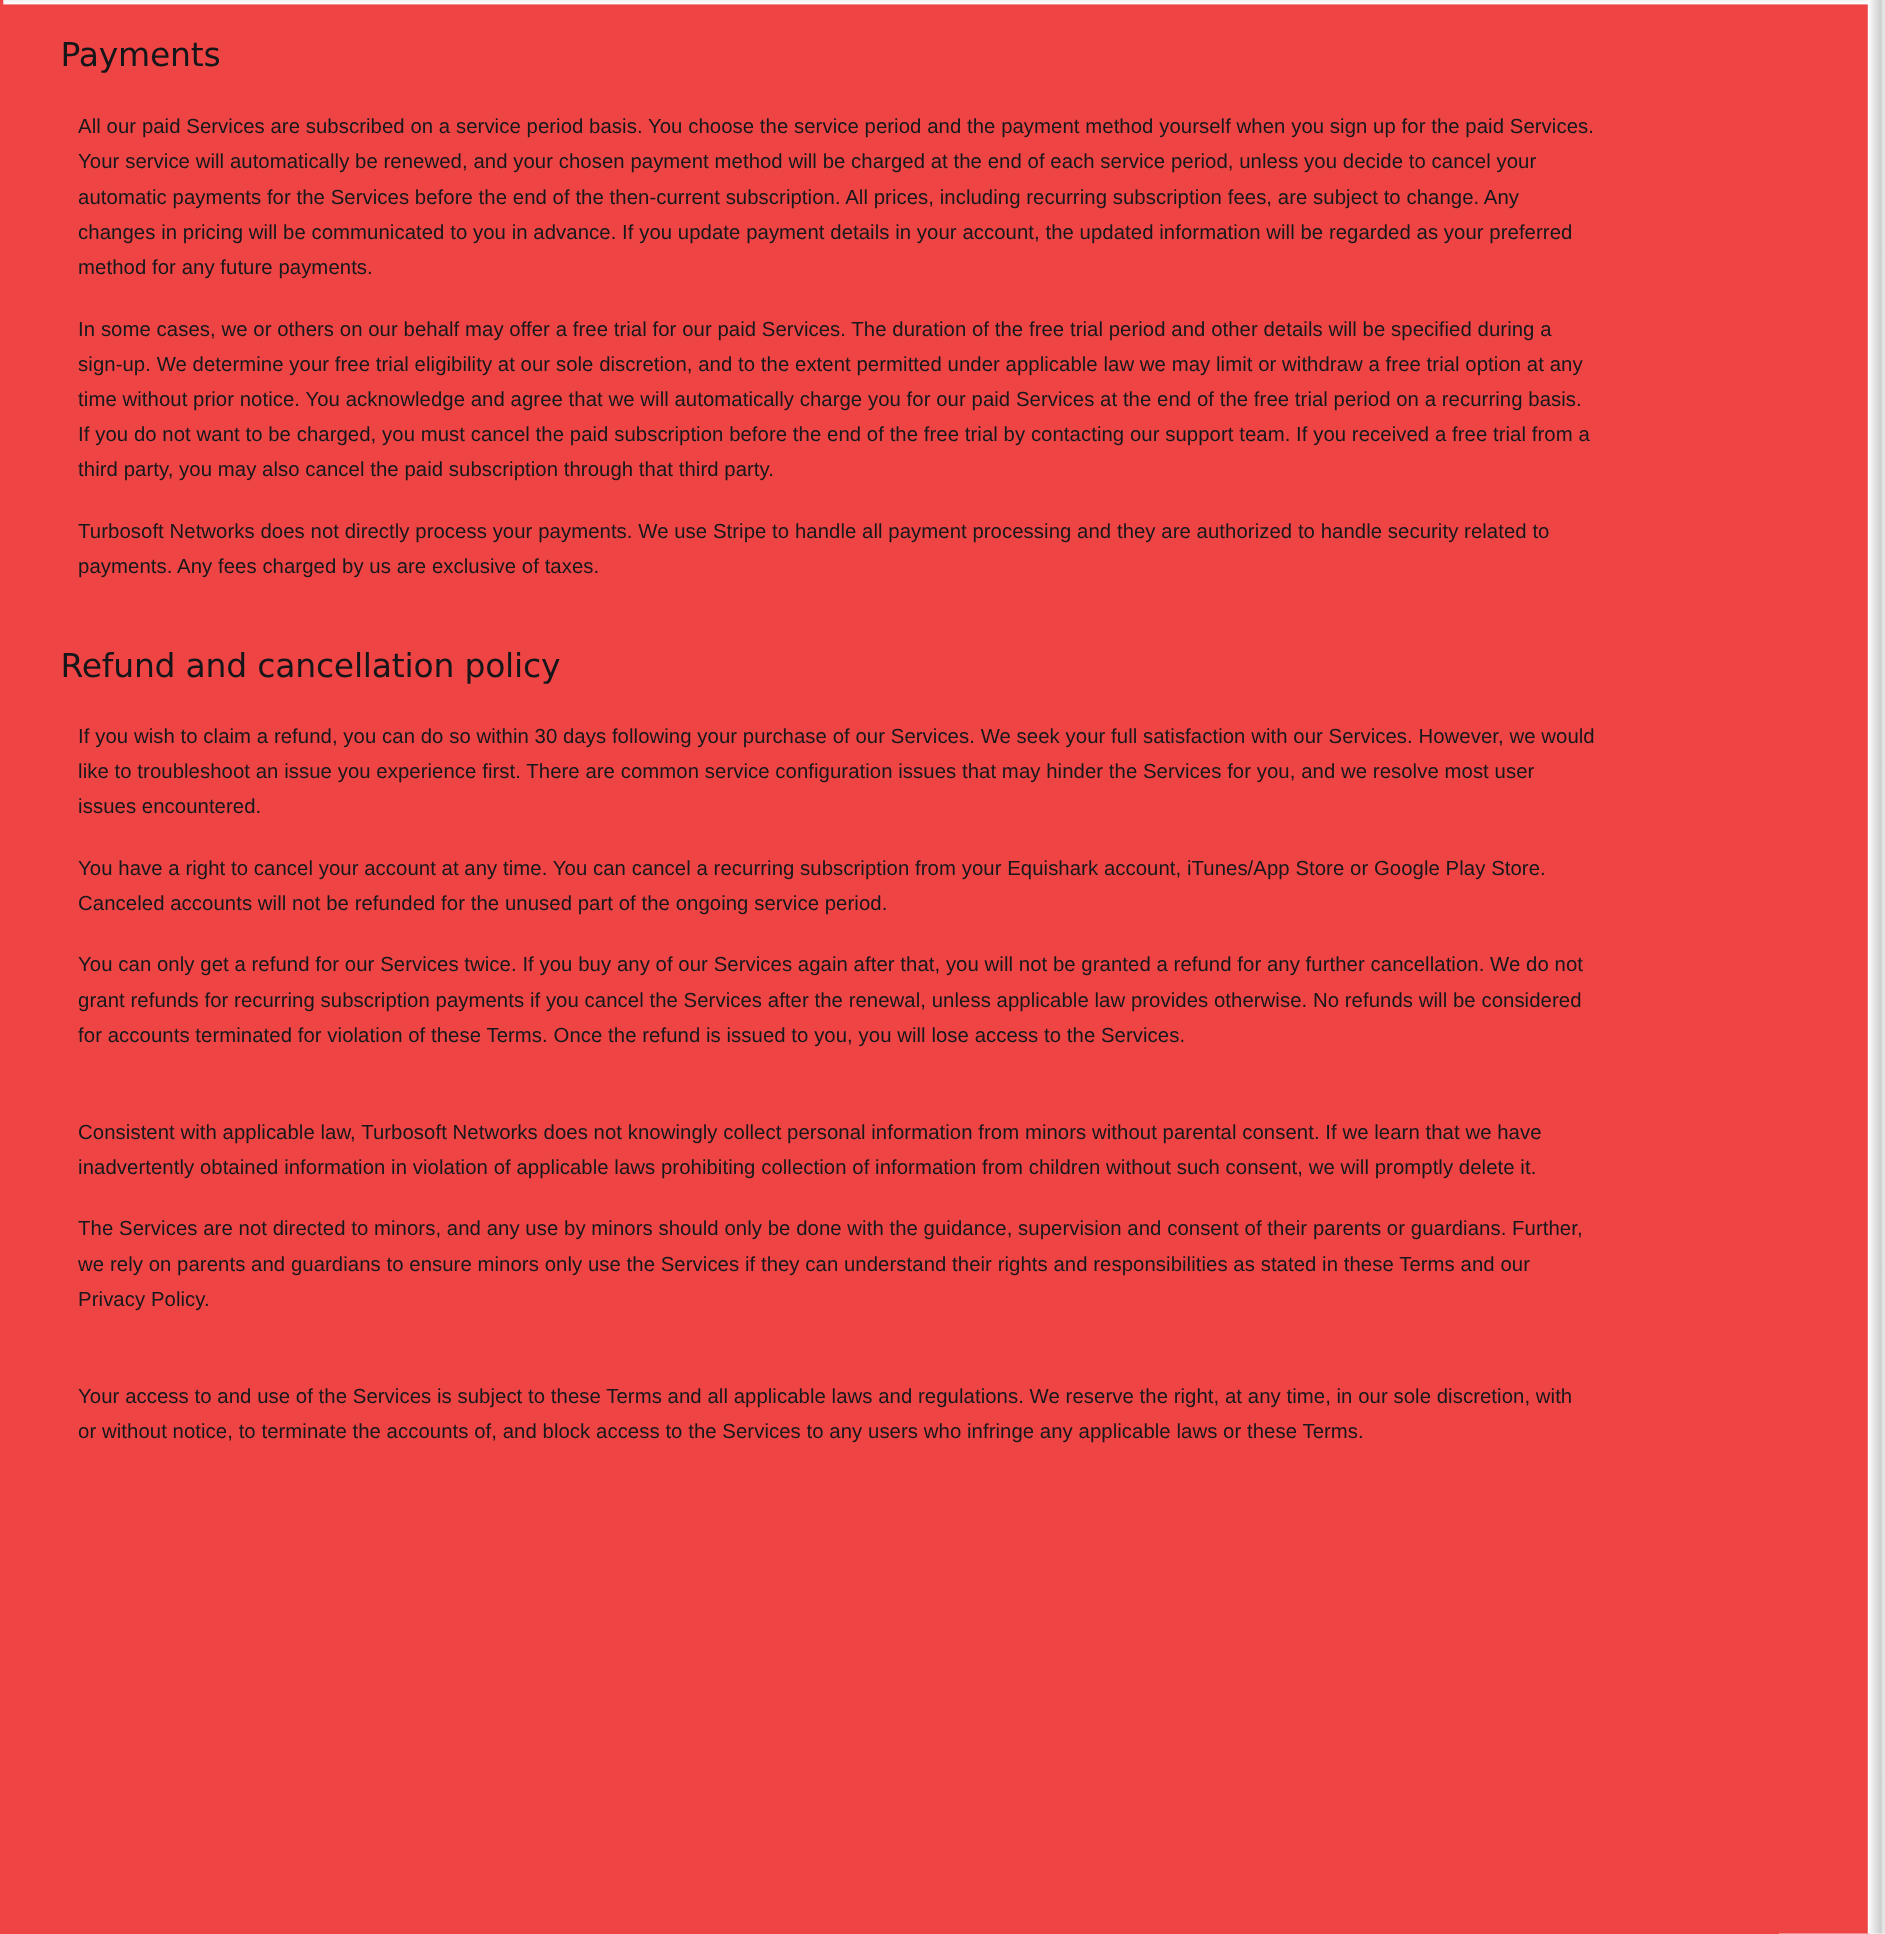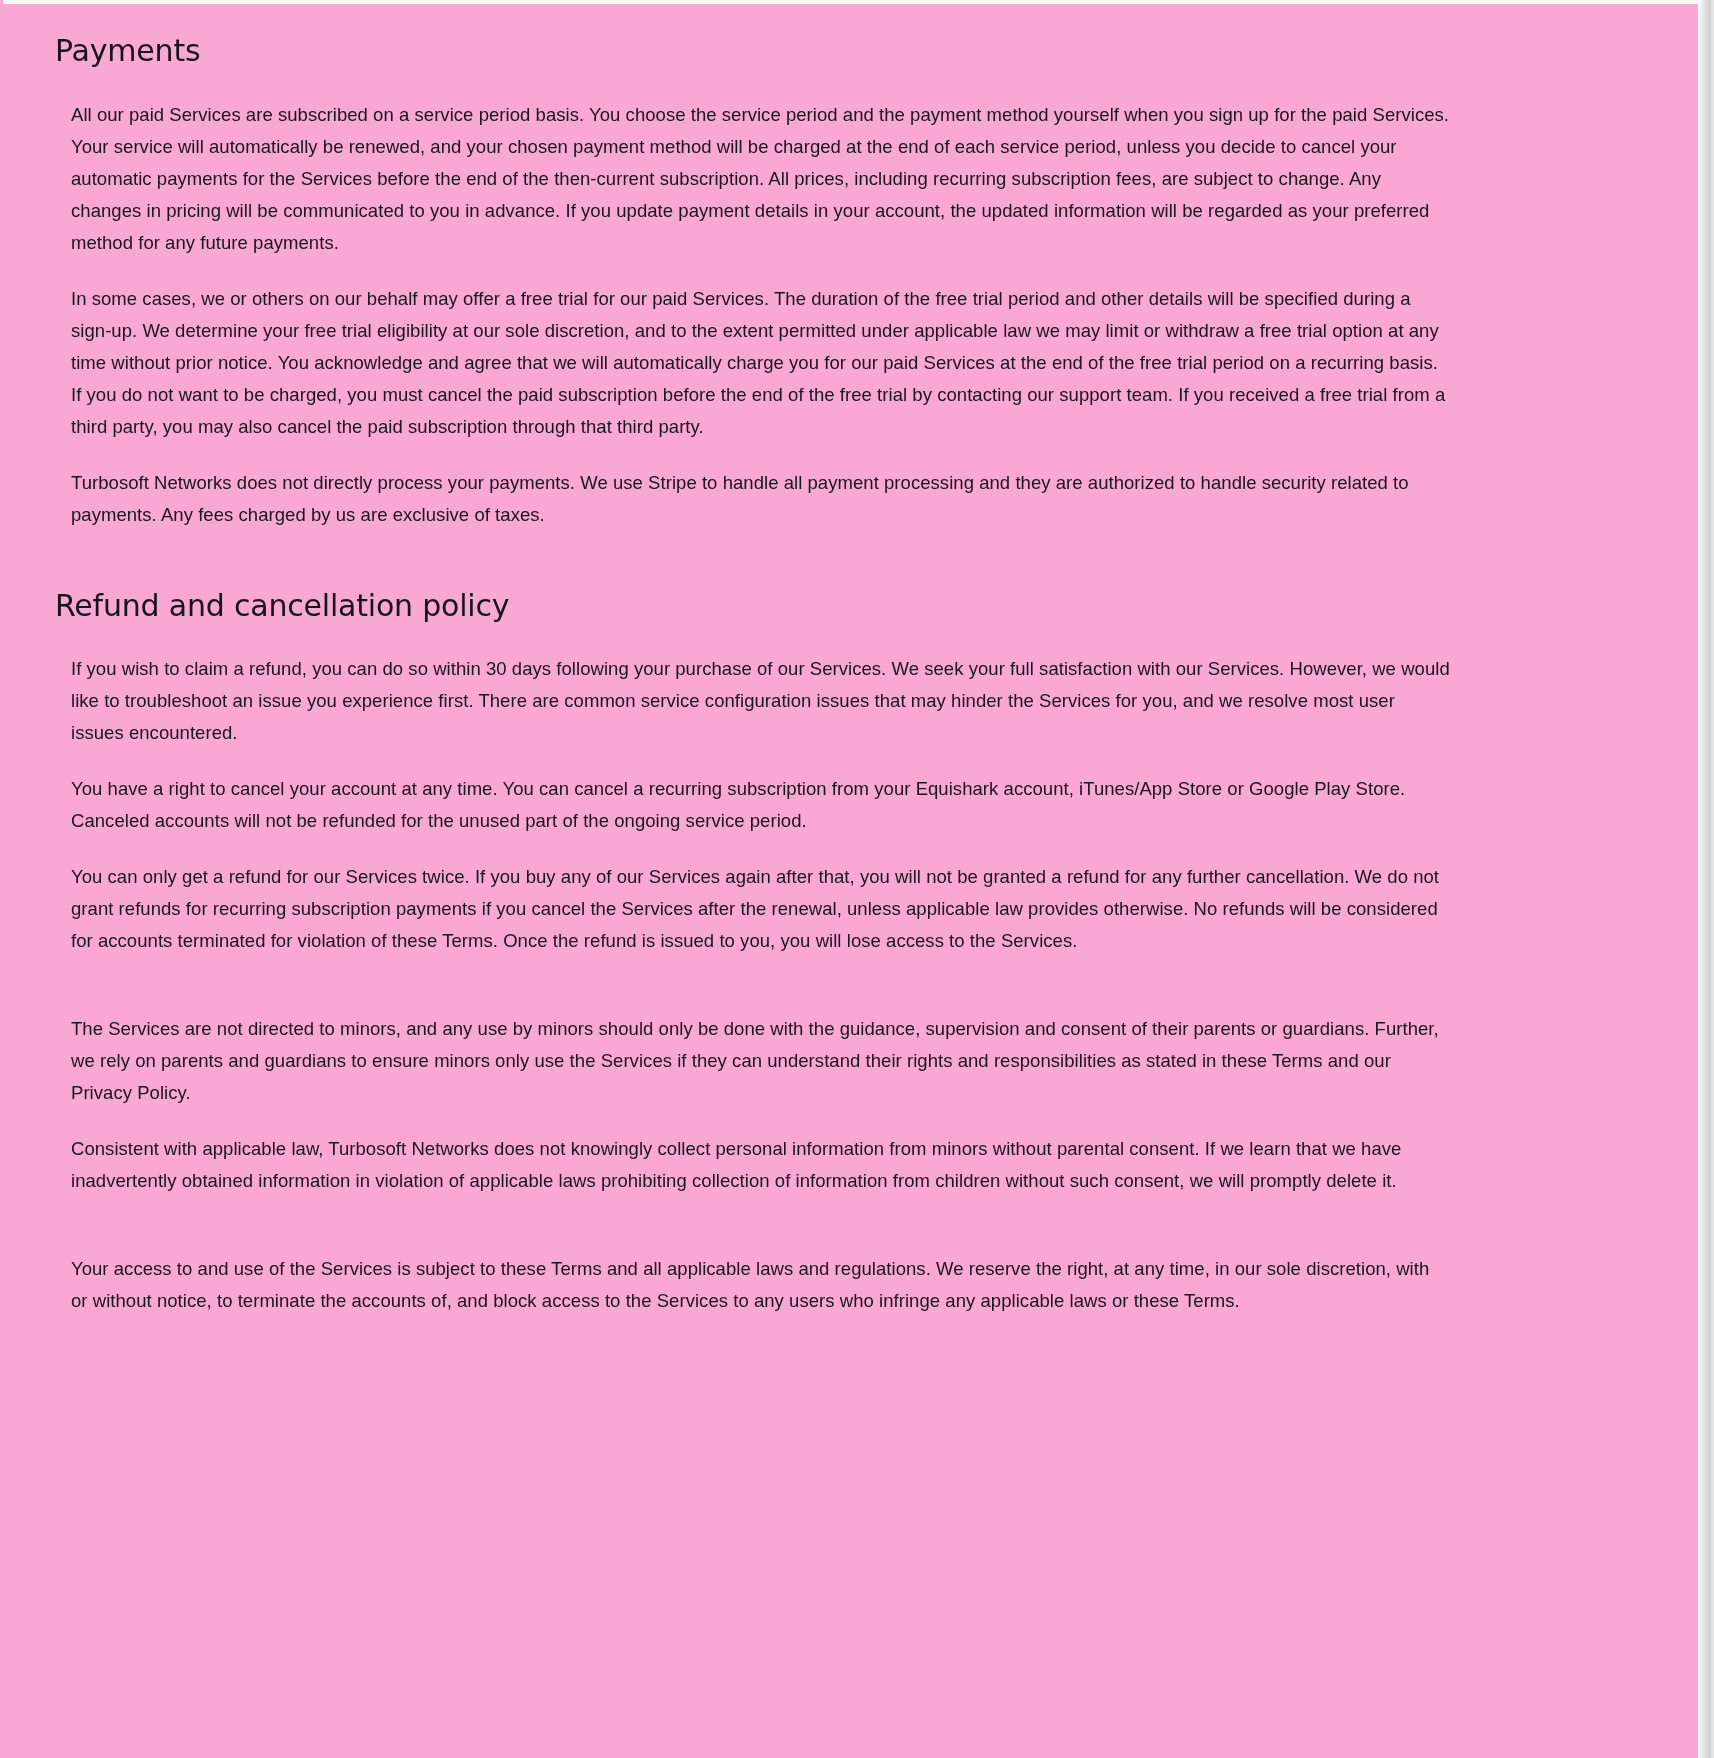--- a/index.html
+++ b/index.html
@@ -60,21 +60,21 @@
   }
 
   .page {
     position: absolute;
     left: 0;
     top: 0;
     width: 1700px;
     height: 1758px;
     box-sizing: border-box;
     padding: 0 233px 0 55px;
-    background: #f9a8d4;
+    background: #ef4444;
   }
 
   .doc {
     width: 1412px;
   }
 
   h2.section-heading {
     font-family: "DejaVu Sans", sans-serif;
     font-size: 30px;
     font-weight: 400;
@@ -118,22 +118,22 @@
         <p class="body-text">In some cases, we or others on our behalf may offer a free trial for our paid Services. The duration of the free trial period and other details will be specified during a sign-up. We determine your free trial eligibility at our sole discretion, and to the extent permitted under applicable law we may limit or withdraw a free trial option at any time without prior notice. You acknowledge and agree that we will automatically charge you for our paid Services at the end of the free trial period on a recurring basis. If you do not want to be charged, you must cancel the paid subscription before the end of the free trial by contacting our support team. If you received a free trial from a third party, you may also cancel the paid subscription through that third party.</p>
         <p class="body-text">Turbosoft Networks does not directly process your payments. We use Stripe to handle all payment processing and they are authorized to handle security related to payments. Any fees charged by us are exclusive of taxes.</p>
       </section>
       <section class="section" id="section-1">
         <h2 class="section-heading">Refund and cancellation policy</h2>
         <p class="body-text">If you wish to claim a refund, you can do so within 30 days following your purchase of our Services. We seek your full satisfaction with our Services. However, we would like to troubleshoot an issue you experience first. There are common service configuration issues that may hinder the Services for you, and we resolve most user issues encountered.</p>
         <p class="body-text">You have a right to cancel your account at any time. You can cancel a recurring subscription from your Equishark account, iTunes/App Store or Google Play Store. Canceled accounts will not be refunded for the unused part of the ongoing service period.</p>
         <p class="body-text">You can only get a refund for our Services twice. If you buy any of our Services again after that, you will not be granted a refund for any further cancellation. We do not grant refunds for recurring subscription payments if you cancel the Services after the renewal, unless applicable law provides otherwise. No refunds will be considered for accounts terminated for violation of these Terms. Once the refund is issued to you, you will lose access to the Services.</p>
       </section>
       <section class="section" id="section-2">
+        <p class="body-text">Consistent with applicable law, Turbosoft Networks does not knowingly collect personal information from minors without parental consent. If we learn that we have inadvertently obtained information in violation of applicable laws prohibiting collection of information from children without such consent, we will promptly delete it.</p>
         <p class="body-text">The Services are not directed to minors, and any use by minors should only be done with the guidance, supervision and consent of their parents or guardians. Further, we rely on parents and guardians to ensure minors only use the Services if they can understand their rights and responsibilities as stated in these Terms and our Privacy Policy.</p>
-        <p class="body-text">Consistent with applicable law, Turbosoft Networks does not knowingly collect personal information from minors without parental consent. If we learn that we have inadvertently obtained information in violation of applicable laws prohibiting collection of information from children without such consent, we will promptly delete it.</p>
       </section>
       <section class="section" id="section-3">
         <p class="body-text">Your access to and use of the Services is subject to these Terms and all applicable laws and regulations. We reserve the right, at any time, in our sole discretion, with or without notice, to terminate the accounts of, and block access to the Services to any users who infringe any applicable laws or these Terms.</p>
       </section>
     </div>
 </div>
 
 <div class="top-band"></div>
 
 <div class="right-gutter">

